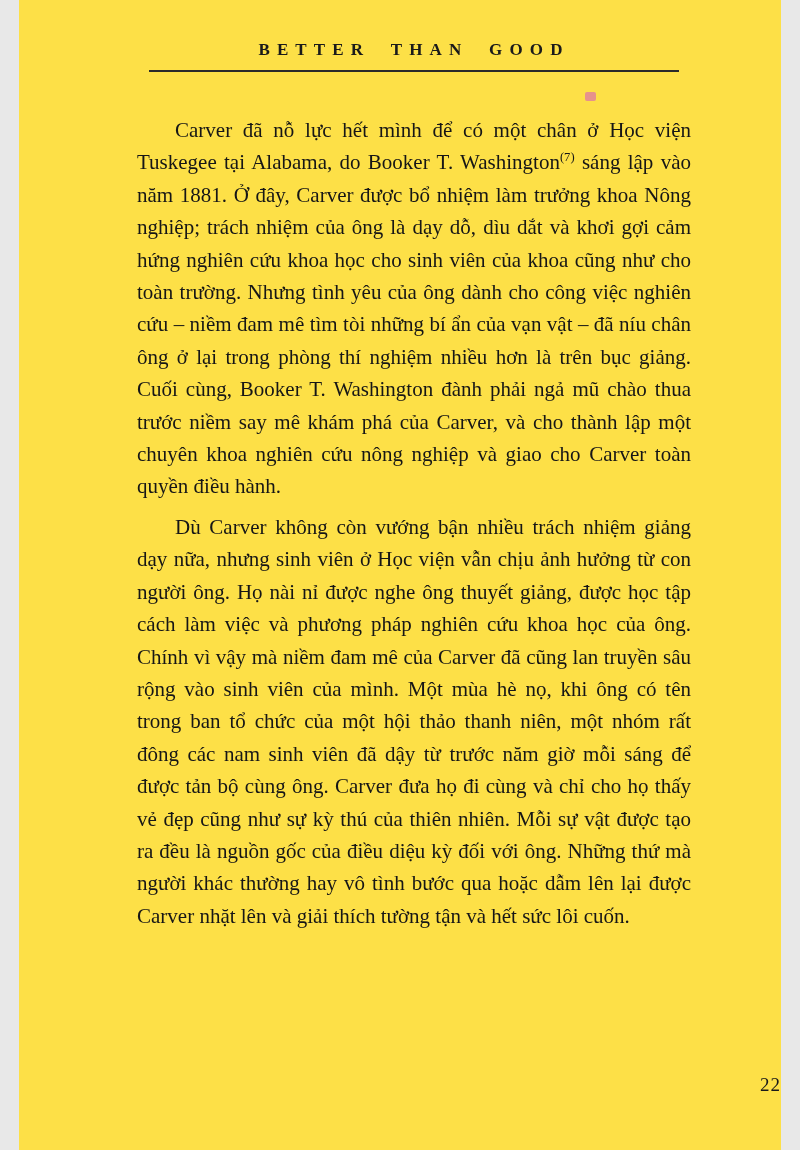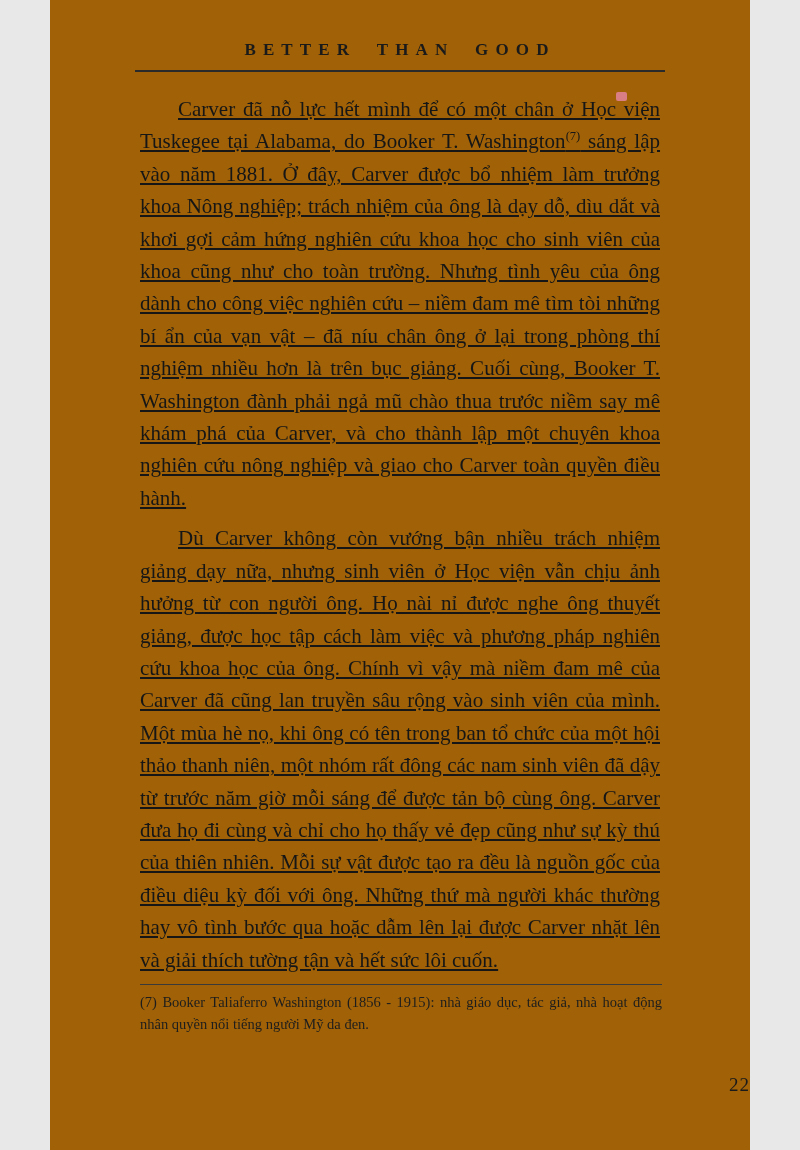--- a/index.html
+++ b/index.html
@@ -2,28 +2,29 @@
 <html><head>
 <meta charset="utf-8">
 <style>
   html, body {
     margin: 0;
     padding: 0;
     background: #e8e8e8;
   }
   .page {
     position: relative;
-    width: 700px;
+    width: 762px;
     height: 1150px;
     margin: 0 auto;
-    background: #a16207;
+    background: #fde047;
     color: #161616;
     font-family: "Liberation Serif", "DejaVu Serif", serif;
     overflow: hidden;
     box-sizing: border-box;
+    padding-left: 28px;
   }
 
   
   .running-head {
     padding-top: 40px;
     text-align: center;
   }
   .book-title {
     display: inline-block;
     font-family: "Liberation Serif", "DejaVu Serif", serif;
@@ -49,25 +50,24 @@
     top: 92px;
     width: 11px;
     height: 9px;
     background: #e2849a;
     border-radius: 2px;
     opacity: 0.85;
   }
 
   
   .body-text {
-    margin: 21px 90px 0 90px;
+    margin: 42px 90px 0 90px;
     font-size: 21px;
     line-height: 32.4px;
     text-align: justify;
-    text-decoration: underline;
   }
   .para {
     margin: 0 0 8px 0;
     text-indent: 38px;
   }
   .para sup {
     font-size: 60%;
     line-height: 0;
     vertical-align: super;
   }
@@ -115,20 +115,16 @@
   </header>
 
   <span class="scan-artifact"></span>
 
   <main class="body-text">
     <p class="para"><span>Carver đã nỗ lực hết mình để có một chân ở Học viện Tuskegee tại Alabama, do Booker T. Washington</span><sup>(7)</sup><span> sáng lập vào năm 1881. Ở đây, Carver được bổ nhiệm làm trưởng khoa Nông nghiệp; trách nhiệm của ông là dạy dỗ, dìu dắt và khơi gợi cảm hứng nghiên cứu khoa học cho sinh viên của khoa cũng như cho toàn trường. Nhưng tình yêu của ông dành cho công việc nghiên cứu – niềm đam mê tìm tòi những bí ẩn của vạn vật – đã níu chân ông ở lại trong phòng thí nghiệm nhiều hơn là trên bục giảng. Cuối cùng, Booker T. Washington đành phải ngả mũ chào thua trước niềm say mê khám phá của Carver, và cho thành lập một chuyên khoa nghiên cứu nông nghiệp và giao cho Carver toàn quyền điều hành.</span></p>
 
     <p class="para">Dù Carver không còn vướng bận nhiều trách nhiệm giảng dạy nữa, nhưng sinh viên ở Học viện vẫn chịu ảnh hưởng từ con người ông. Họ nài nỉ được nghe ông thuyết giảng, được học tập cách làm việc và phương pháp nghiên cứu khoa học của ông. Chính vì vậy mà niềm đam mê của Carver đã cũng lan truyền sâu rộng vào sinh viên của mình. Một mùa hè nọ, khi ông có tên trong ban tổ chức của một hội thảo thanh niên, một nhóm rất đông các nam sinh viên đã dậy từ trước năm giờ mỗi sáng để được tản bộ cùng ông. Carver đưa họ đi cùng và chỉ cho họ thấy vẻ đẹp cũng như sự kỳ thú của thiên nhiên. Mỗi sự vật được tạo ra đều là nguồn gốc của điều diệu kỳ đối với ông. Những thứ mà người khác thường hay vô tình bước qua hoặc dẫm lên lại được Carver nhặt lên và giải thích tường tận và hết sức lôi cuốn.</p>
   </main>
 
-  <footer class="footnote-area">
-    <div class="footnote-rule"></div>
-    <p class="footnote">(7) Booker Taliaferro Washington (1856 - 1915): nhà giáo dục, tác giả, nhà hoạt động nhân quyền nổi tiếng người Mỹ da đen.</p>
-  </footer>
 
   <div class="page-number">22</div>
 
 </div>
 
 </body></html>

